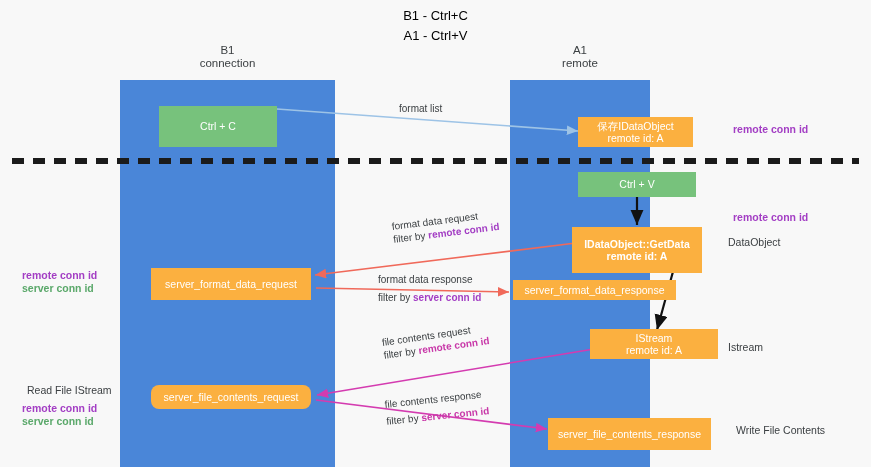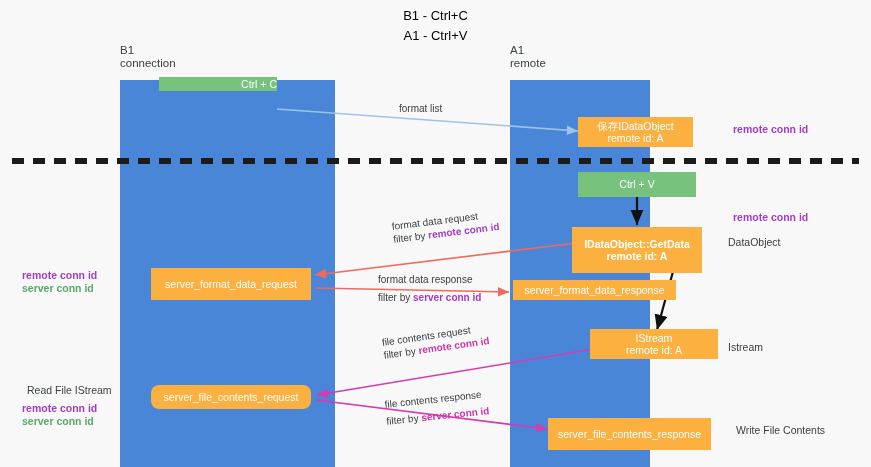--- a/index.html
+++ b/index.html
@@ -4,21 +4,21 @@
 <style>
   html,body{margin:0;padding:0;background:#f8f8f8;}
   body{width:871px;height:467px;position:relative;overflow:hidden;
        font-family:"Liberation Sans",sans-serif;color:#3c4043;}
   #stage{position:absolute;inset:0;width:871px;height:467px;}
 
   .lane{position:absolute;background:#4a86d8;}
   #lane-b1{left:120px;top:80px;width:215px;height:387px;}
   #lane-a1{left:510px;top:80px;width:140px;height:387px;}
 
-  .lane-header{position:absolute;font-size:11.5px;line-height:13px;color:#3c4043;}
+  .lane-header{position:absolute;text-align:center;font-size:11.5px;line-height:13px;color:#3c4043;}
   #hdr-b1{left:120px;top:44px;width:215px;}
   #hdr-a1{left:510px;top:44px;width:140px;}
 
   .title{position:absolute;left:0;top:6px;width:871px;text-align:center;
          font-size:13px;line-height:20px;color:#000000;}
 
   .node{position:absolute;box-sizing:border-box;display:flex;flex-direction:column;
         align-items:center;justify-content:center;text-align:center;
         font-size:10.5px;line-height:12.5px;color:#fff;}
   .node.green{background:#77c27c;}
@@ -82,21 +82,21 @@
 
     <line x1="316" y1="288" x2="509" y2="292" stroke="#f0695a" stroke-width="1.6" marker-end="url(#arw-red)"></line>
 
     <line x1="677" y1="257" x2="657" y2="330" stroke="#111111" stroke-width="2.2" marker-end="url(#arw-black)"></line>
 
     <line x1="594" y1="349" x2="317" y2="395" stroke="#d43bb0" stroke-width="1.6" marker-end="url(#arw-magenta)"></line>
 
     <line x1="316" y1="400" x2="547" y2="429" stroke="#d43bb0" stroke-width="1.6" marker-end="url(#arw-magenta)"></line>
   </svg>
 
-  <div class="node green" style="left:159px;top:77px;width:118px;height:14px;align-items:flex-end;">
+  <div class="node green" style="left:159px;top:106px;width:118px;height:41px;">
     <span>Ctrl + C</span>
   </div>
 
   <div class="node orange" style="left:578px;top:117px;width:115px;height:30px;">
     <span>保存IDataObject</span>
     <span>remote id: A</span>
   </div>
 
   <div class="node green" style="left:578px;top:172px;width:118px;height:25px;">
     <span>Ctrl + V</span>

